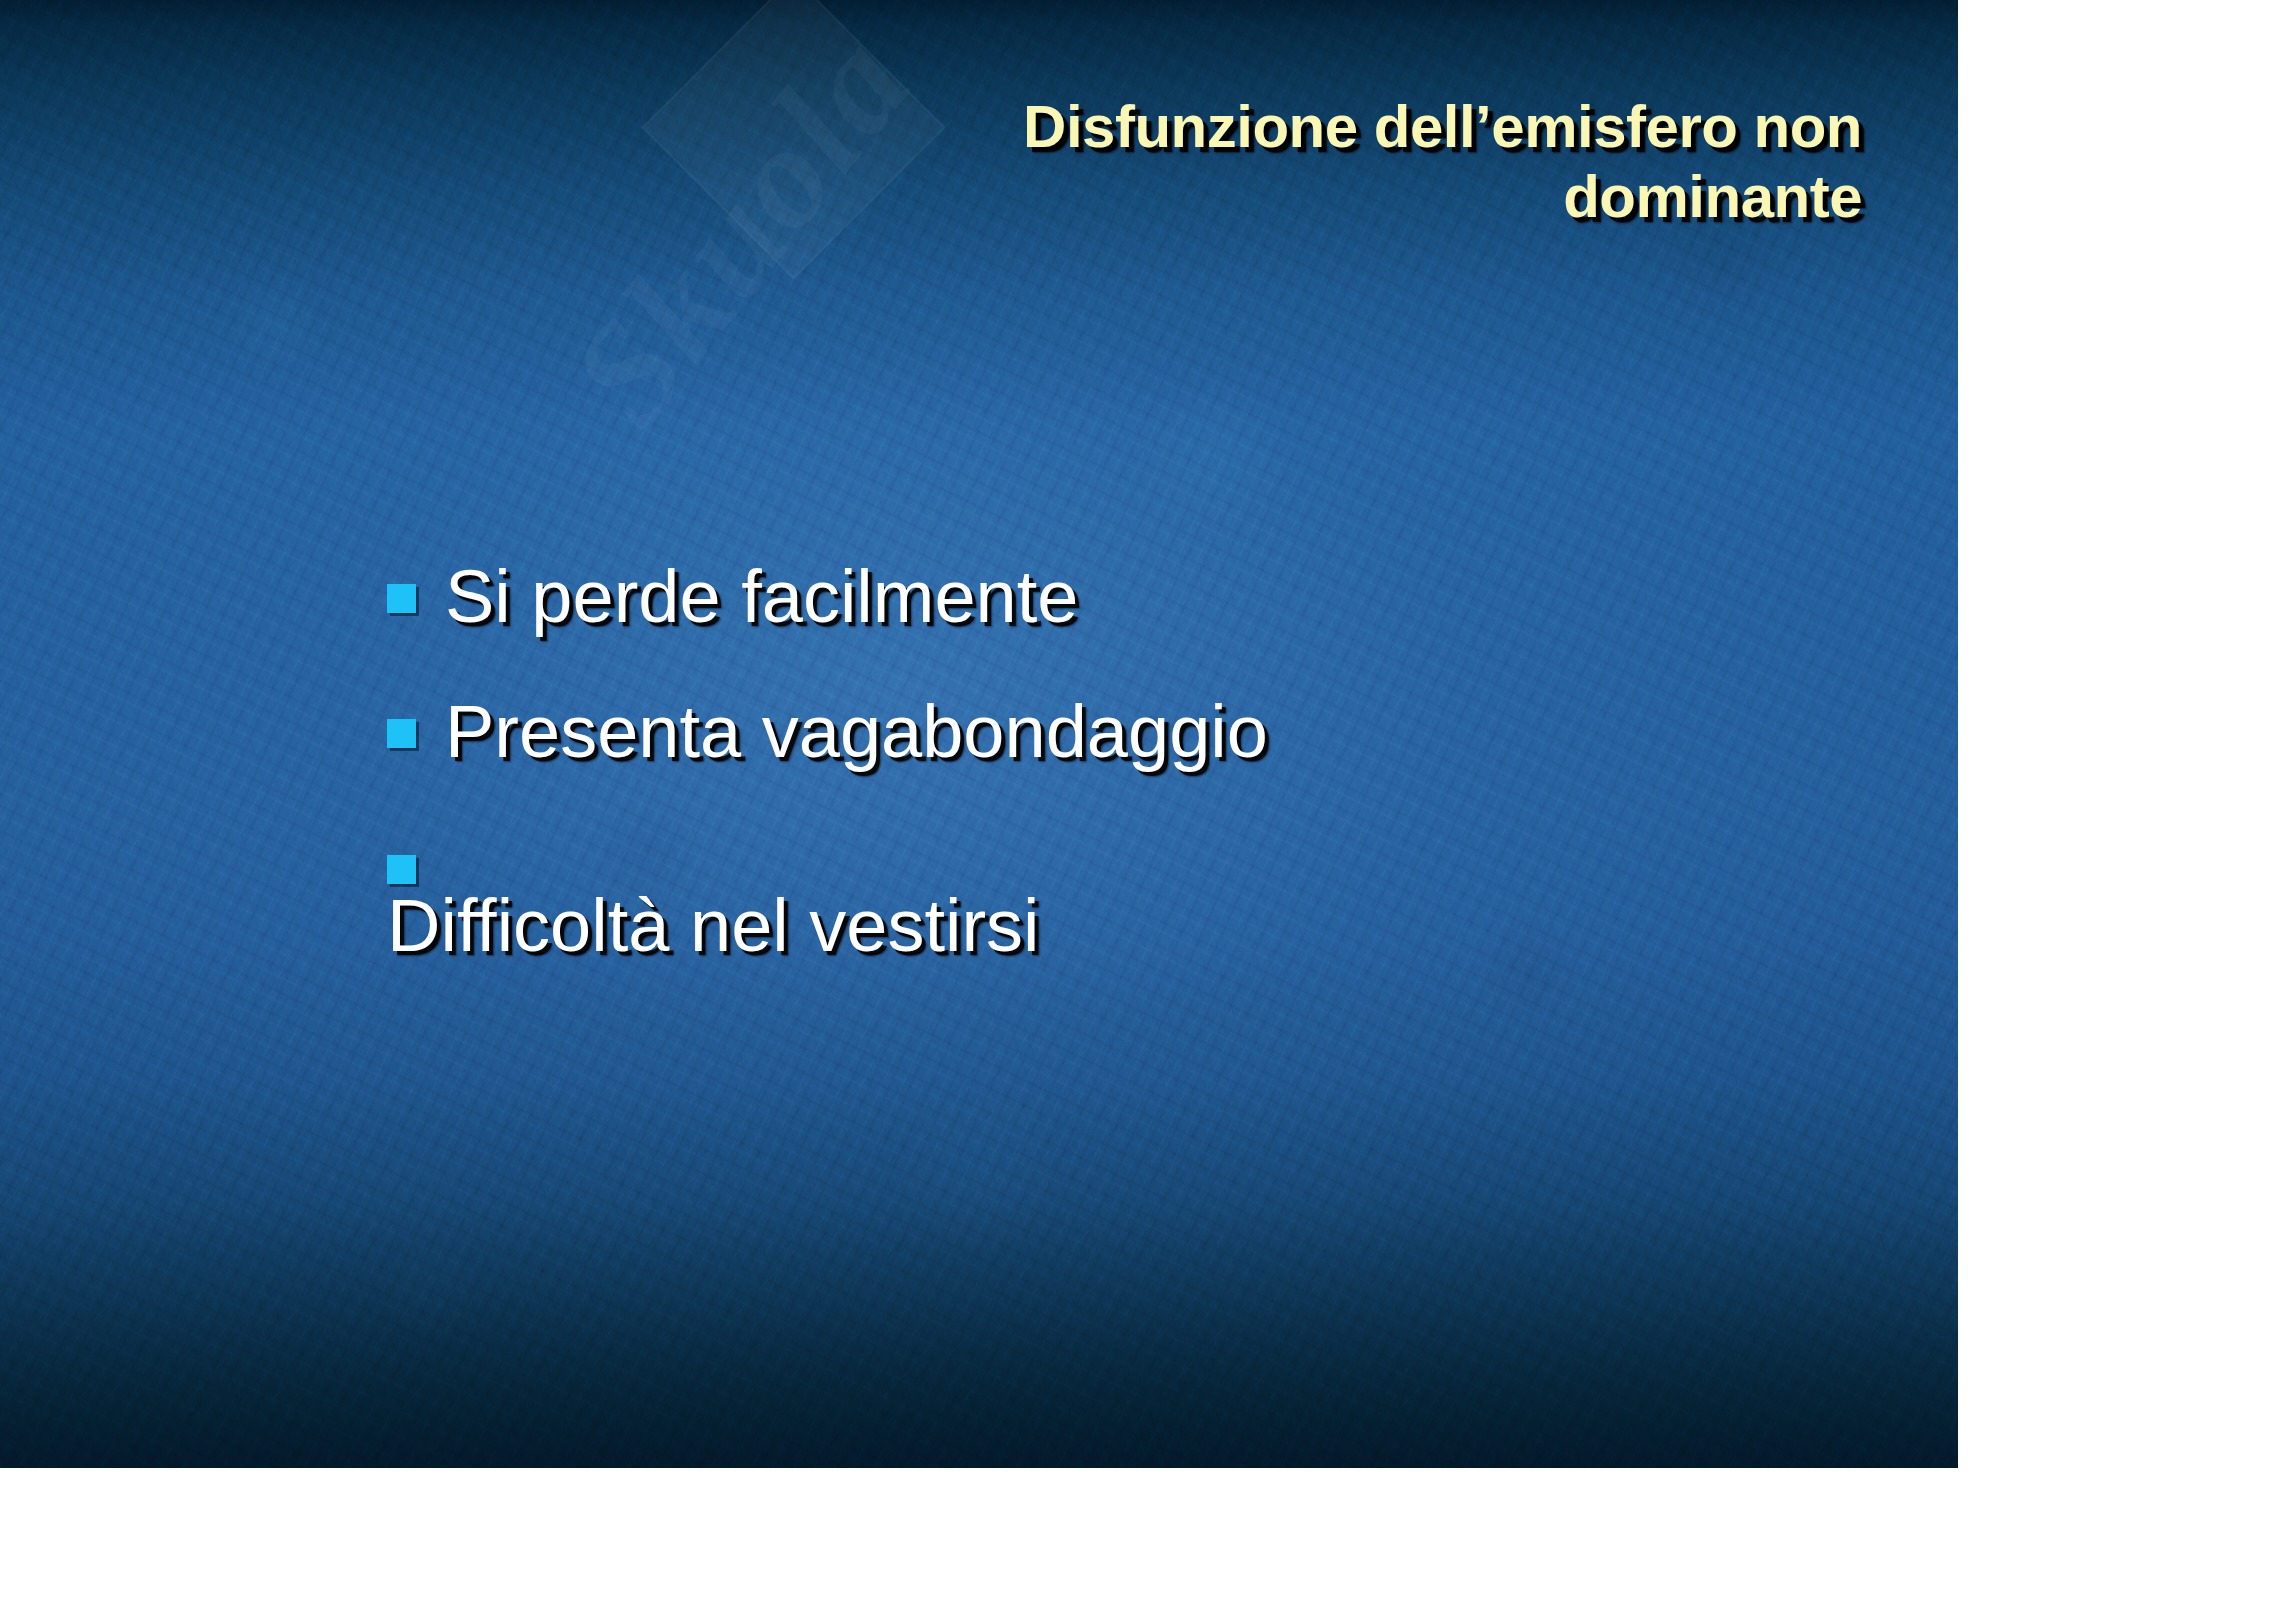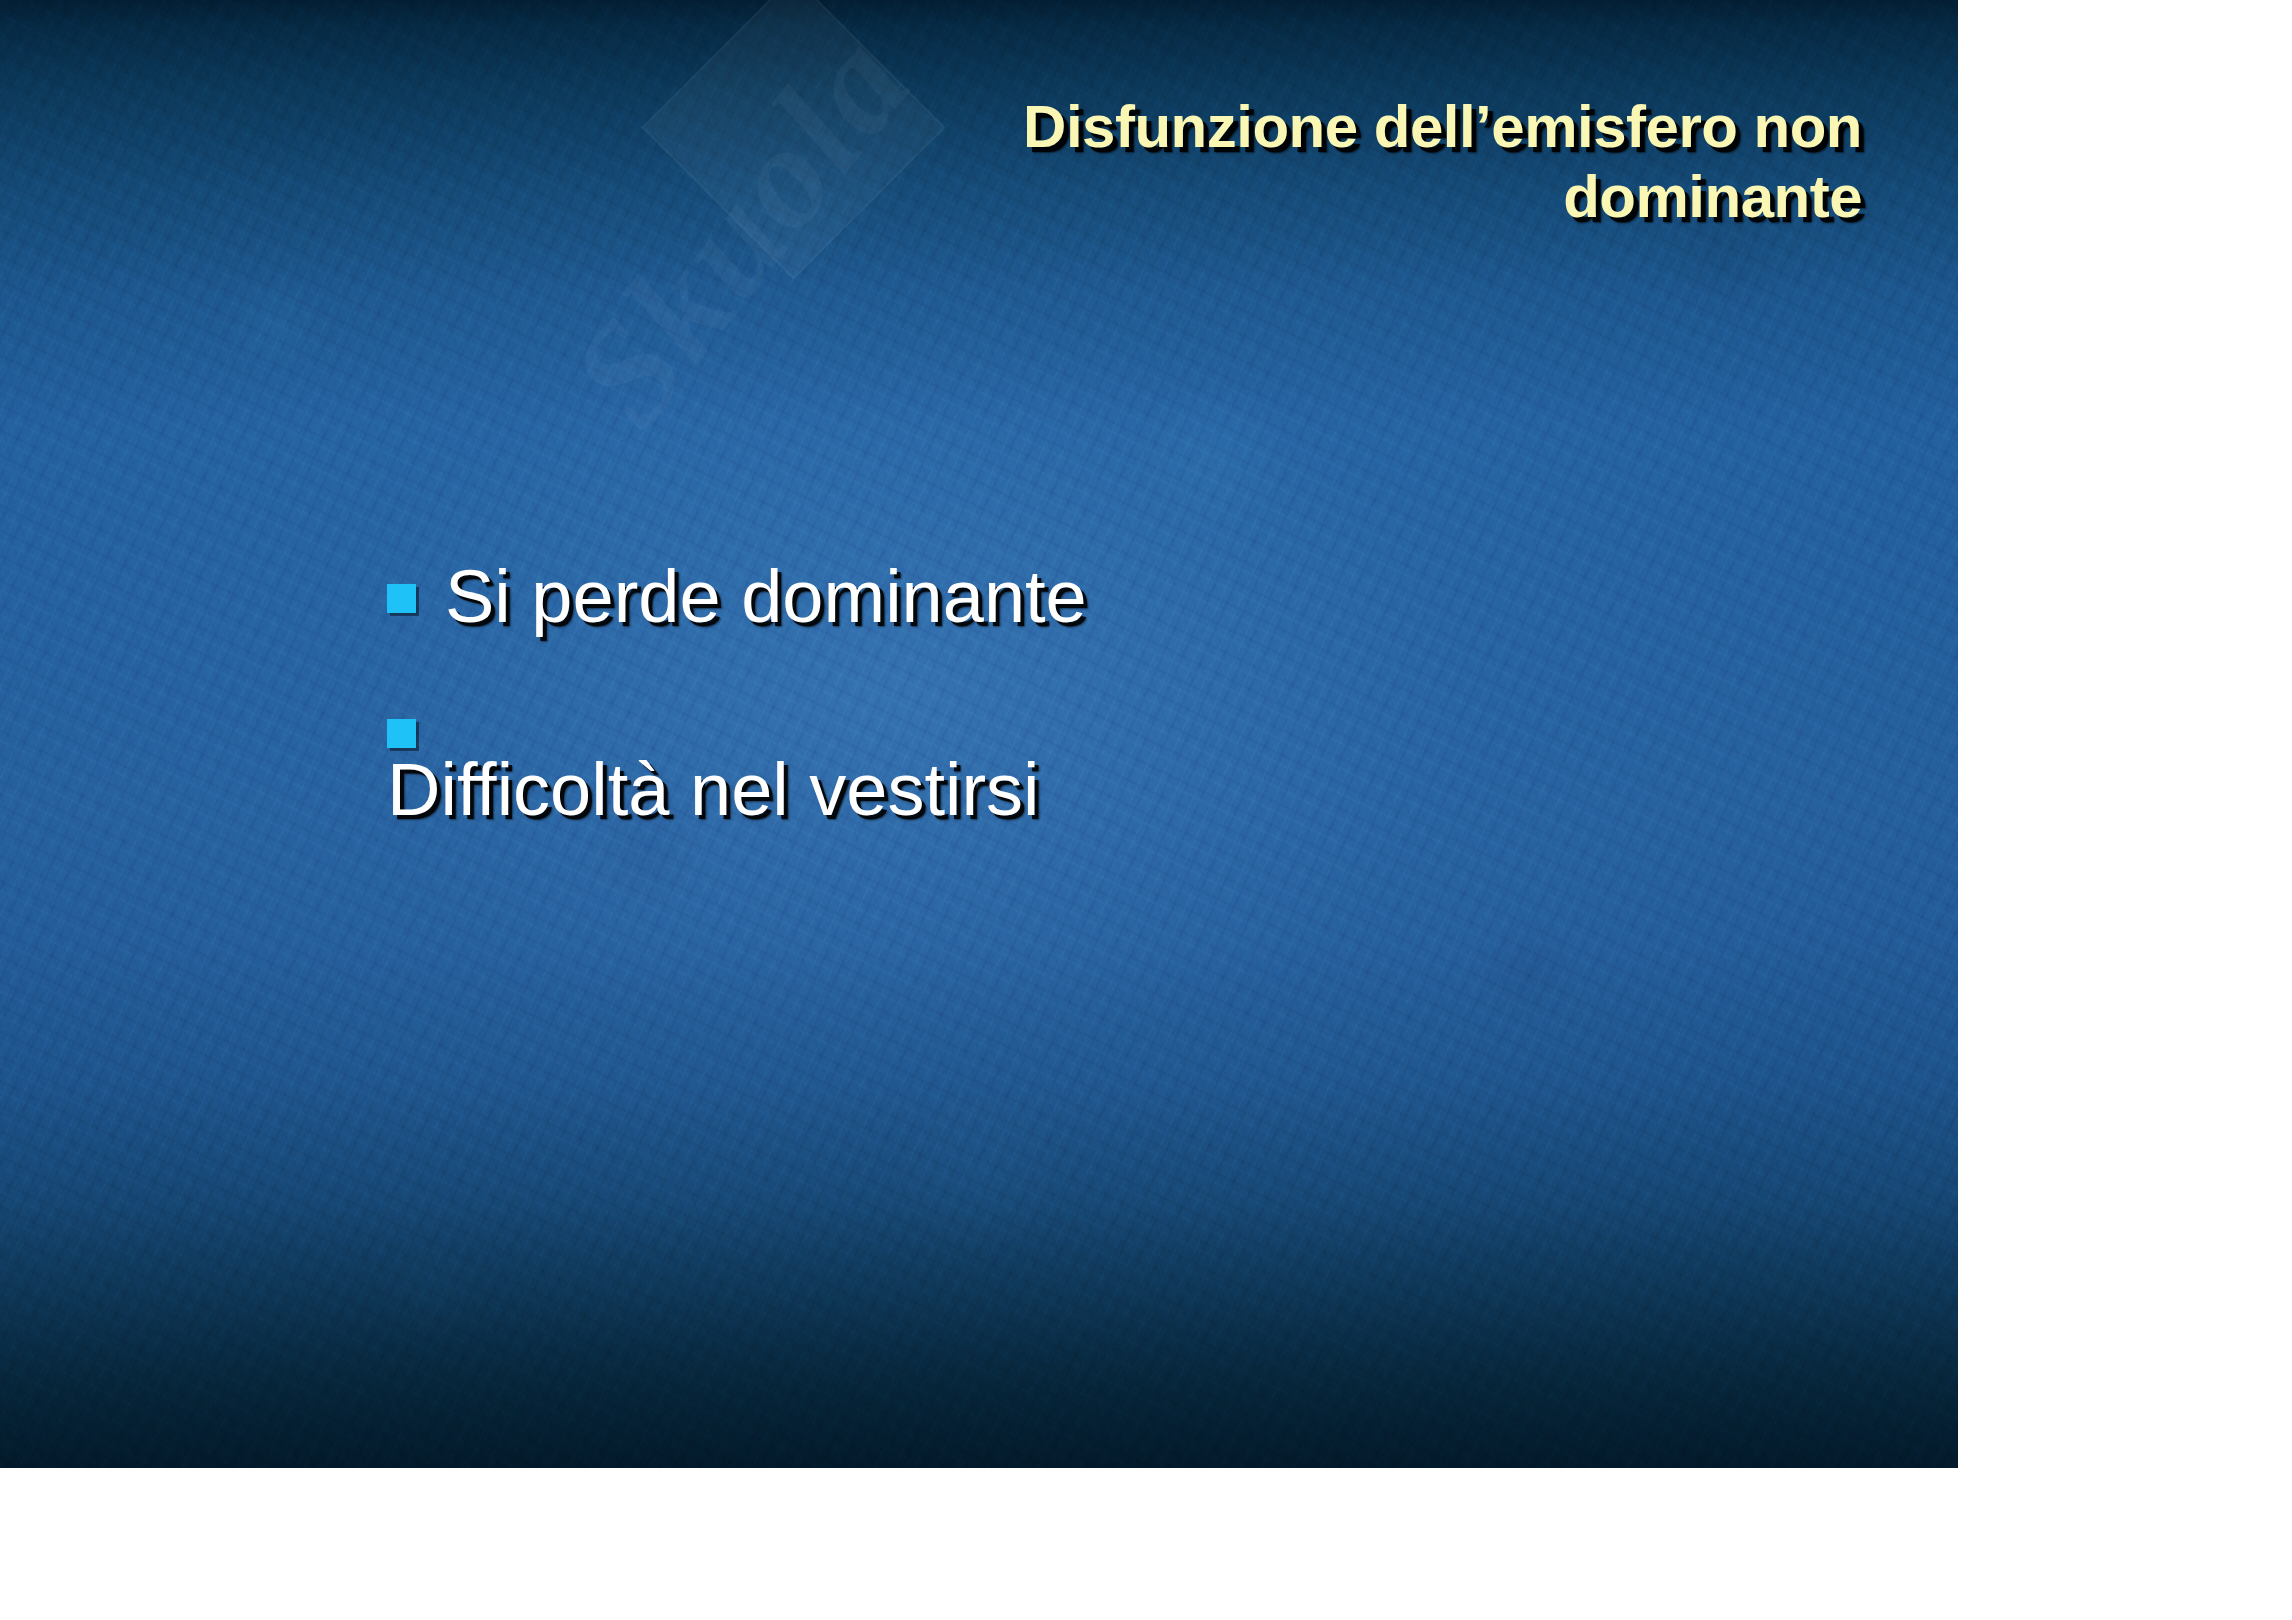--- a/index.html
+++ b/index.html
@@ -208,23 +208,27 @@
       <div class="wm-text">Skuola</div>
     </div>
 
     <div id="title">Disfunzione dell’emisfero non
 dominante</div>
 
     <div id="bullets">
 
       <div class="bullet-row">
         <span class="bullet-marker"></span>
-        <span class="bullet-text">Si perde dominante</span>
+        <span class="bullet-text">Si perde facilmente</span>
       </div>
 
+      <div class="bullet-row">
+        <span class="bullet-marker"></span>
+        <span class="bullet-text">Presenta vagabondaggio</span>
+      </div>
 
       <div class="bullet-row">
         <span class="bullet-marker"></span>
         <span class="bullet-text">Difficoltà nel vestirsi</span>
       </div>
 
     </div>
 
   </div>
 

